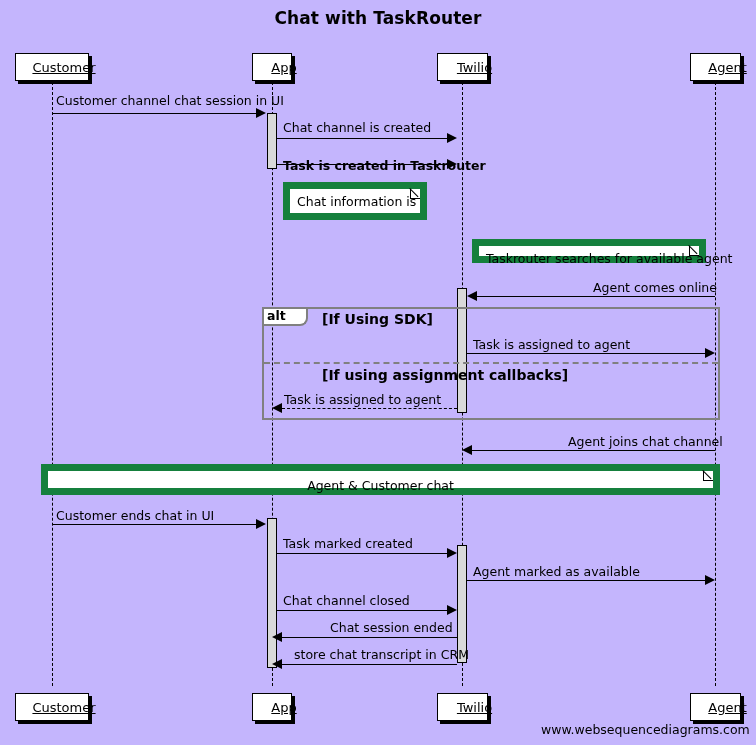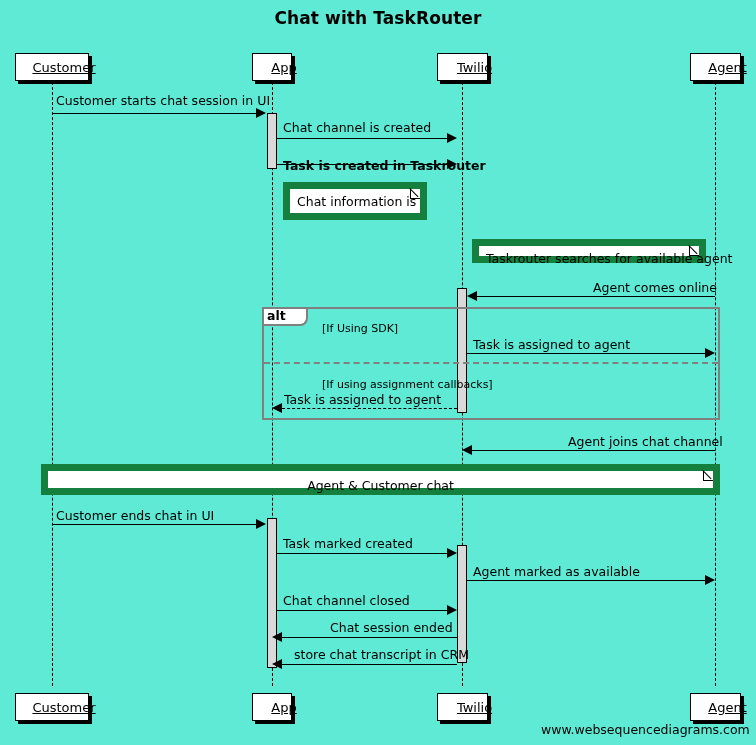--- a/index.html
+++ b/index.html
@@ -8,21 +8,21 @@
     padding: 0;
     background: #ffffff;
   }
   body {
     font-family: "DejaVu Sans", "Liberation Sans", sans-serif;
   }
   #canvas {
     position: relative;
     width: 756px;
     height: 745px;
-    background: #5eead4;
+    background: #c4b5fd;
     overflow: hidden;
   }
   
   .diagram-title {
     position: absolute;
     left: 0;
     top: 8px;
     width: 756px;
     text-align: center;
     font-size: 17px;
@@ -157,26 +157,25 @@
   }
   .frag-tab span {
     font-size: 12.5px;
     font-weight: bold;
     color: #000000;
     padding-left: 3px;
     line-height: 1;
   }
   .frag-guard {
     position: absolute;
-    font-size: 11px;
-    font-weight: normal;
+    font-size: 14px;
+    font-weight: bold;
     color: #000000;
     white-space: nowrap;
     line-height: 1;
-    margin-top: 11px;
   }
   .frag-sep {
     position: absolute;
     height: 0;
     border-top: 2px dashed #808080;
   }
   
   .footer-url {
     position: absolute;
     font-size: 12.5px;
@@ -223,21 +222,21 @@
   </div>
 
   <div class="activation" style="left:267px; top:113px; height:56px;"></div>
 
   <div class="activation" style="left:457px; top:288px; height:125px;"></div>
 
   <div class="activation" style="left:267px; top:518px; height:150px;"></div>
 
   <div class="activation" style="left:457px; top:545px; height:118px;"></div>
 
-  <div class="msg-label" style="left:56px; top:95px;">Customer starts chat session in UI</div>
+  <div class="msg-label" style="left:56px; top:95px;">Customer channel chat session in UI</div>
   <div class="msg-line" style="left:52px; top:113px; width:205px;"></div>
   <div class="arrowhead right" style="left:256px; top:108px;"></div>
 
   <div class="msg-label" style="left:283px; top:122px;">Chat channel is created</div>
   <div class="msg-line" style="left:277px; top:138px; width:170px;"></div>
   <div class="arrowhead right" style="left:447px; top:133px;"></div>
 
   <div class="msg-label" style="left:283px; top:160px;font-weight:bold;">Task is created in Taskrouter</div>
   <div class="msg-line" style="left:277px; top:164px; width:170px;"></div>
   <div class="arrowhead right" style="left:447px; top:159px;"></div>

